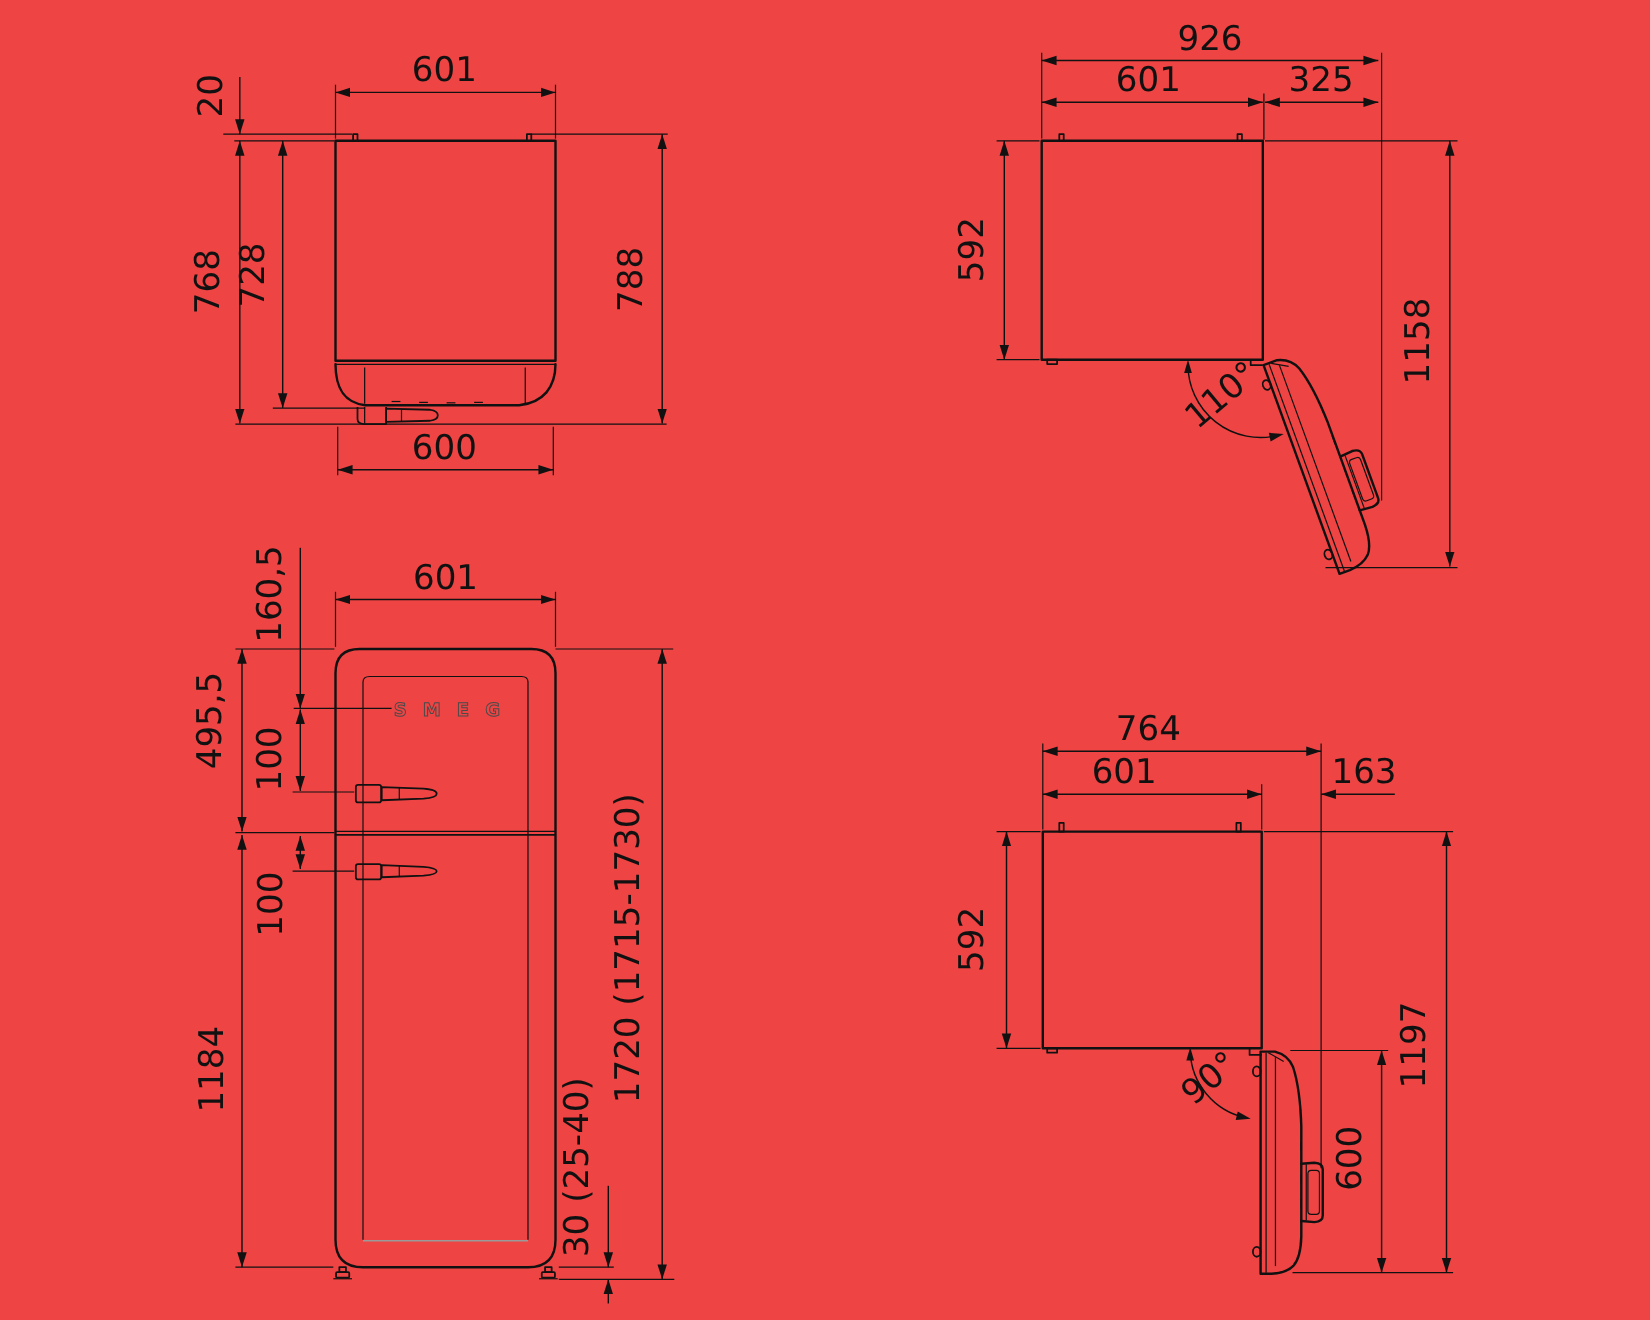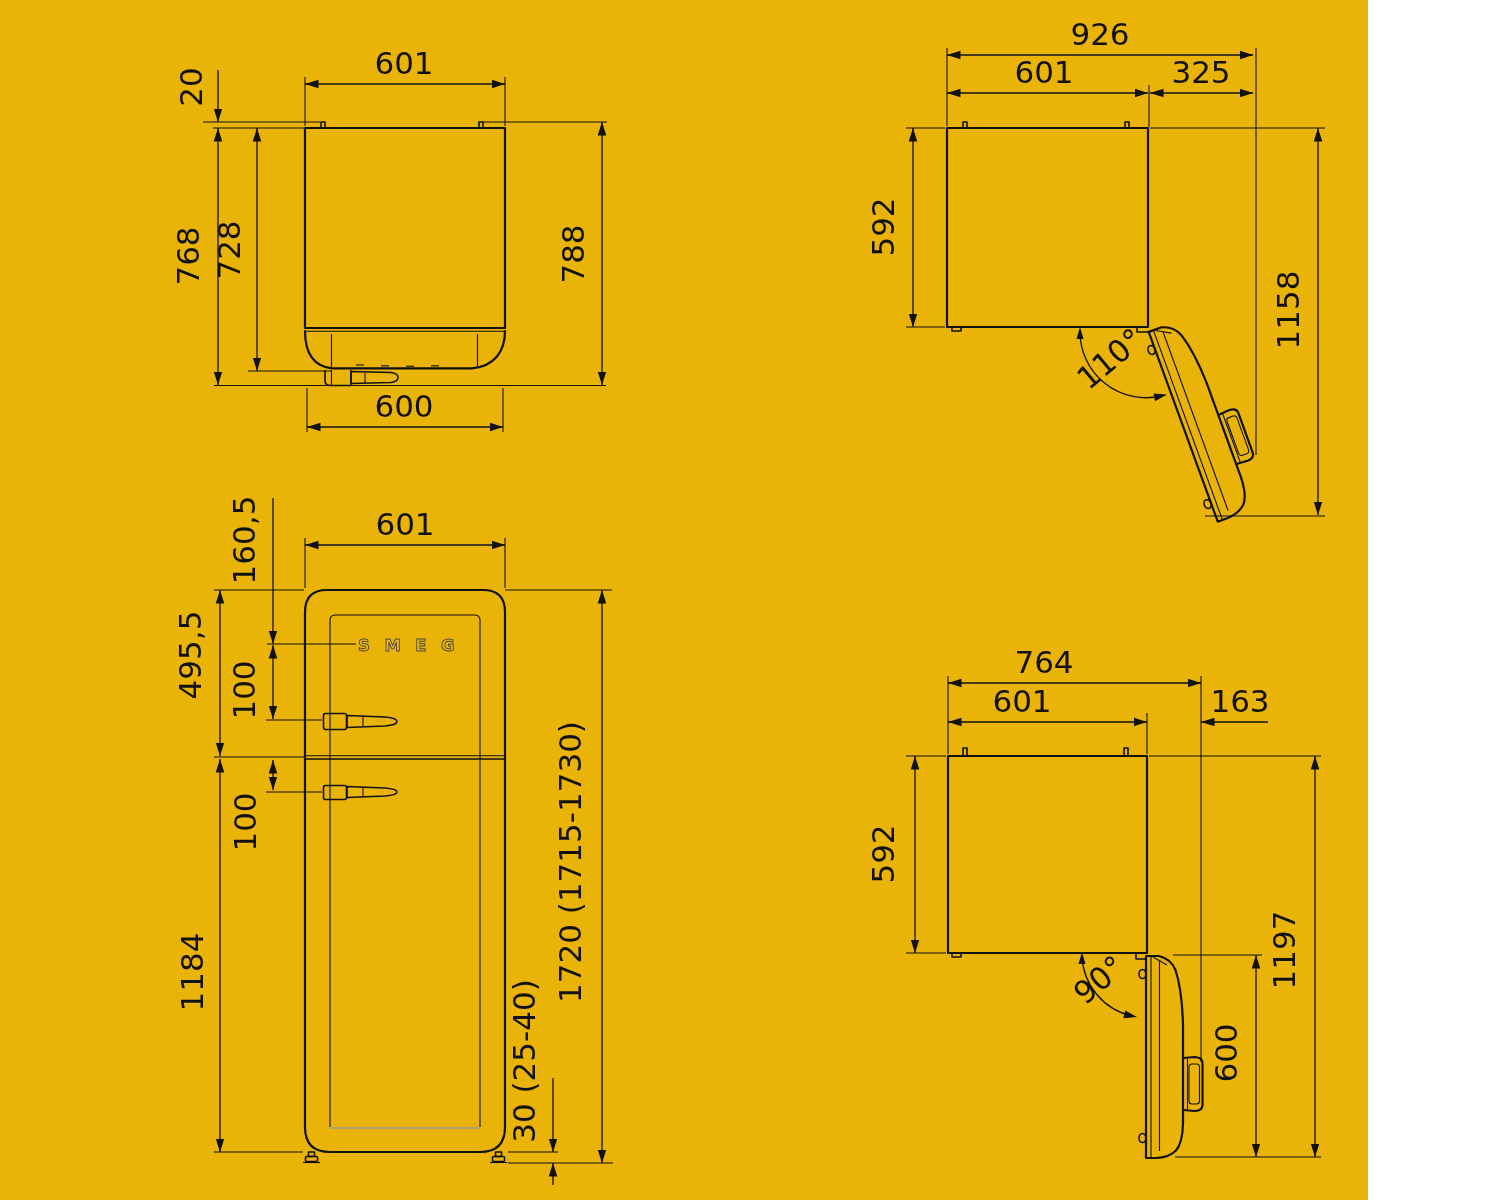--- a/index.html
+++ b/index.html
@@ -1,16 +1,16 @@
 <!DOCTYPE html>
 <html><head>
 <meta charset="utf-8">
 <style>
   html,body{margin:0;padding:0;background:#ffffff;}
-  .stage{width:1368px;height:1200px;position:relative;background:#eab308;}
+  .stage{width:1500px;height:1200px;position:relative;background:#ef4444;}
   svg{display:block;}
   .outline{fill:none;stroke:#111;stroke-width:2.2;stroke-linejoin:round;stroke-linecap:round;}
   .mid{fill:none;stroke:#111;stroke-width:1.6;stroke-linejoin:round;}
   .thin{fill:none;stroke:#111;stroke-width:1.1;}
   .gray{fill:none;stroke:#9a9a9a;stroke-width:1.4;}
   .dim{fill:none;stroke:#111;stroke-width:1.3;}
   .ext{fill:none;stroke:#111;stroke-width:1.1;}
   .arr{fill:#111;stroke:none;}
   text{font-family:"DejaVu Sans","Liberation Sans",sans-serif;font-size:31px;fill:#111;}
   text.dimtxt{text-anchor:middle;}

